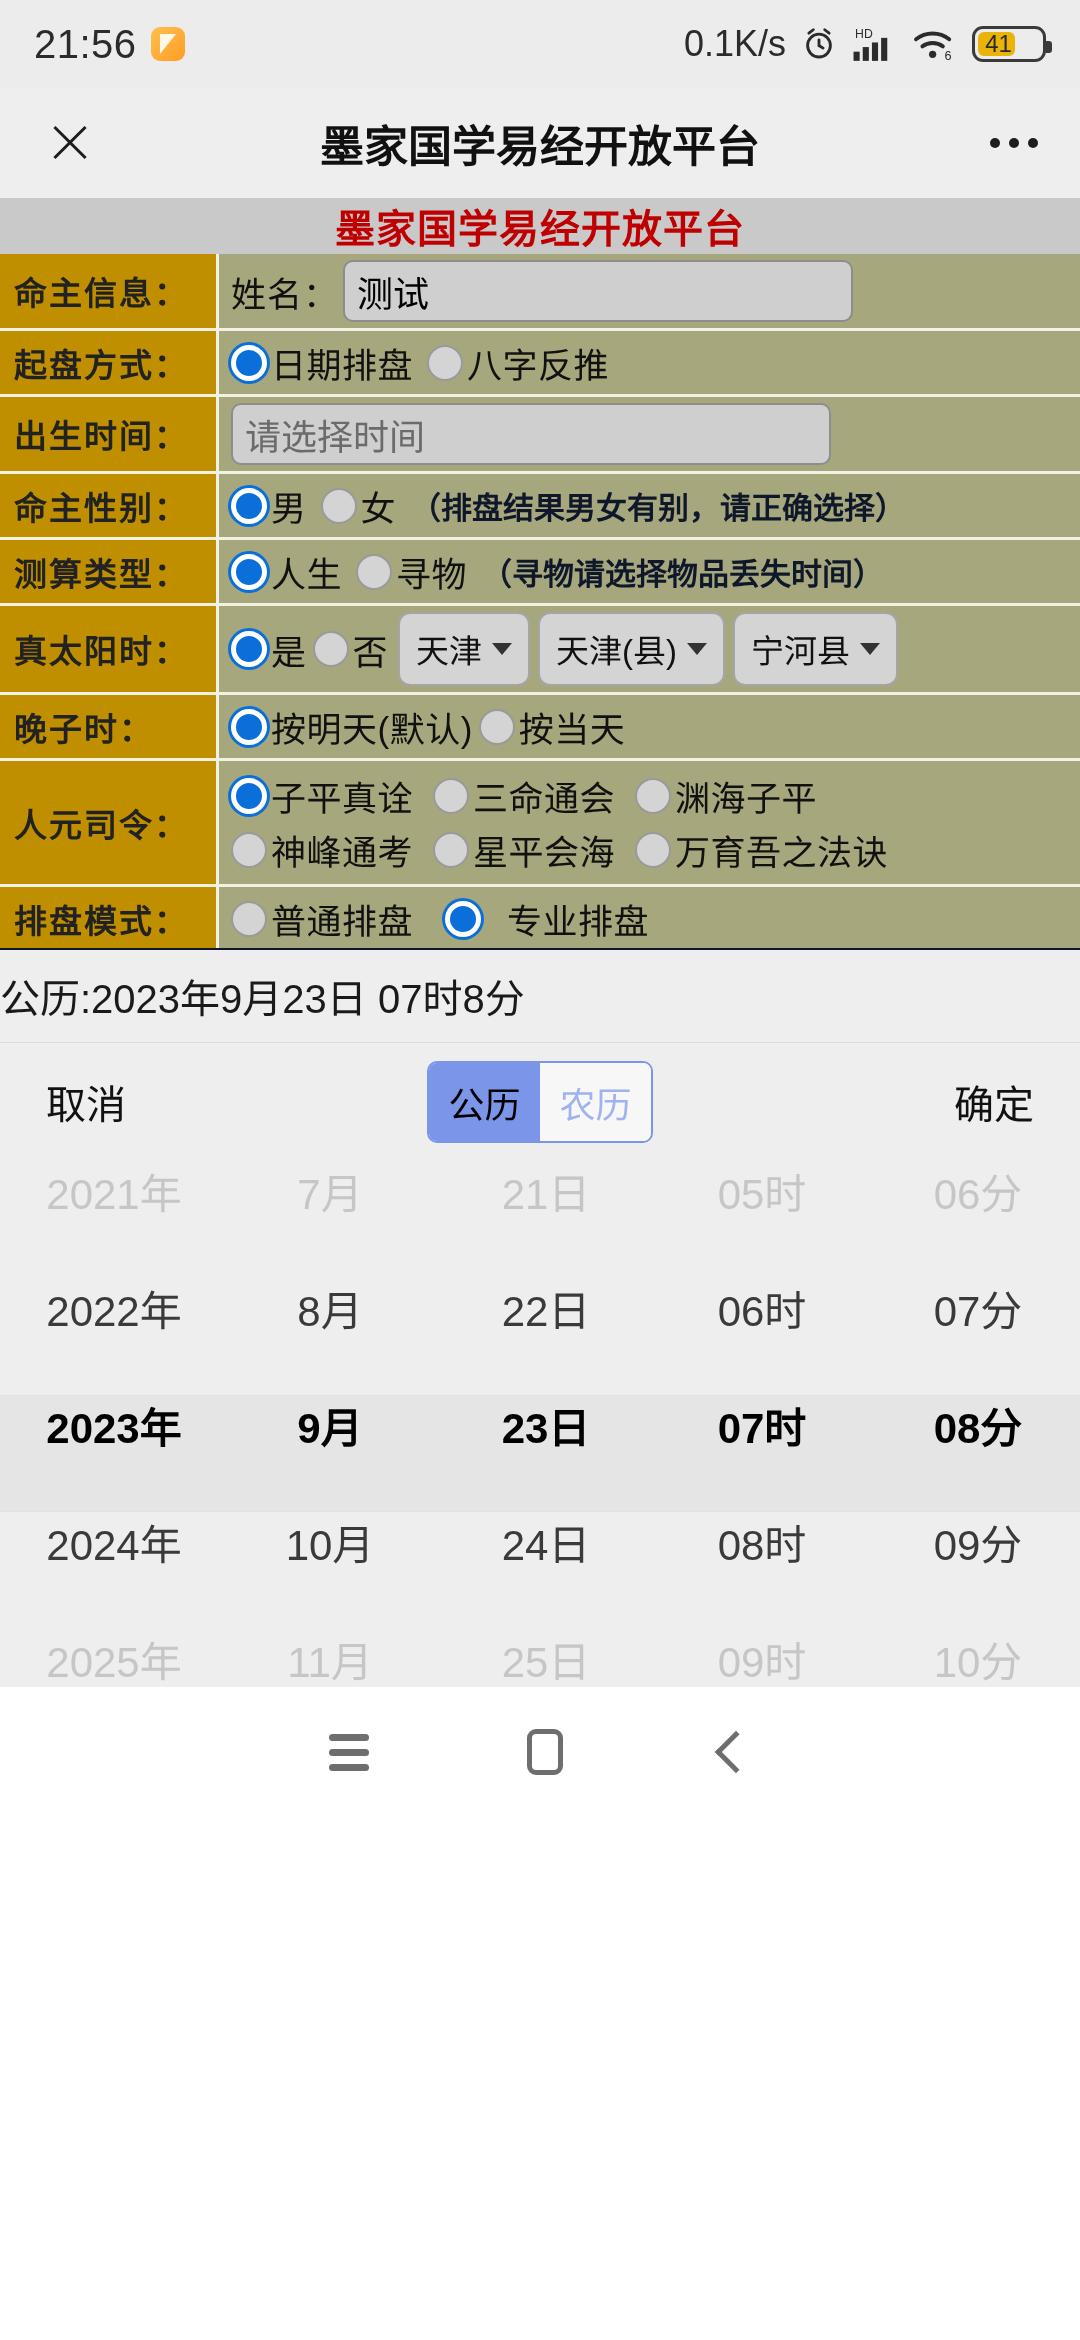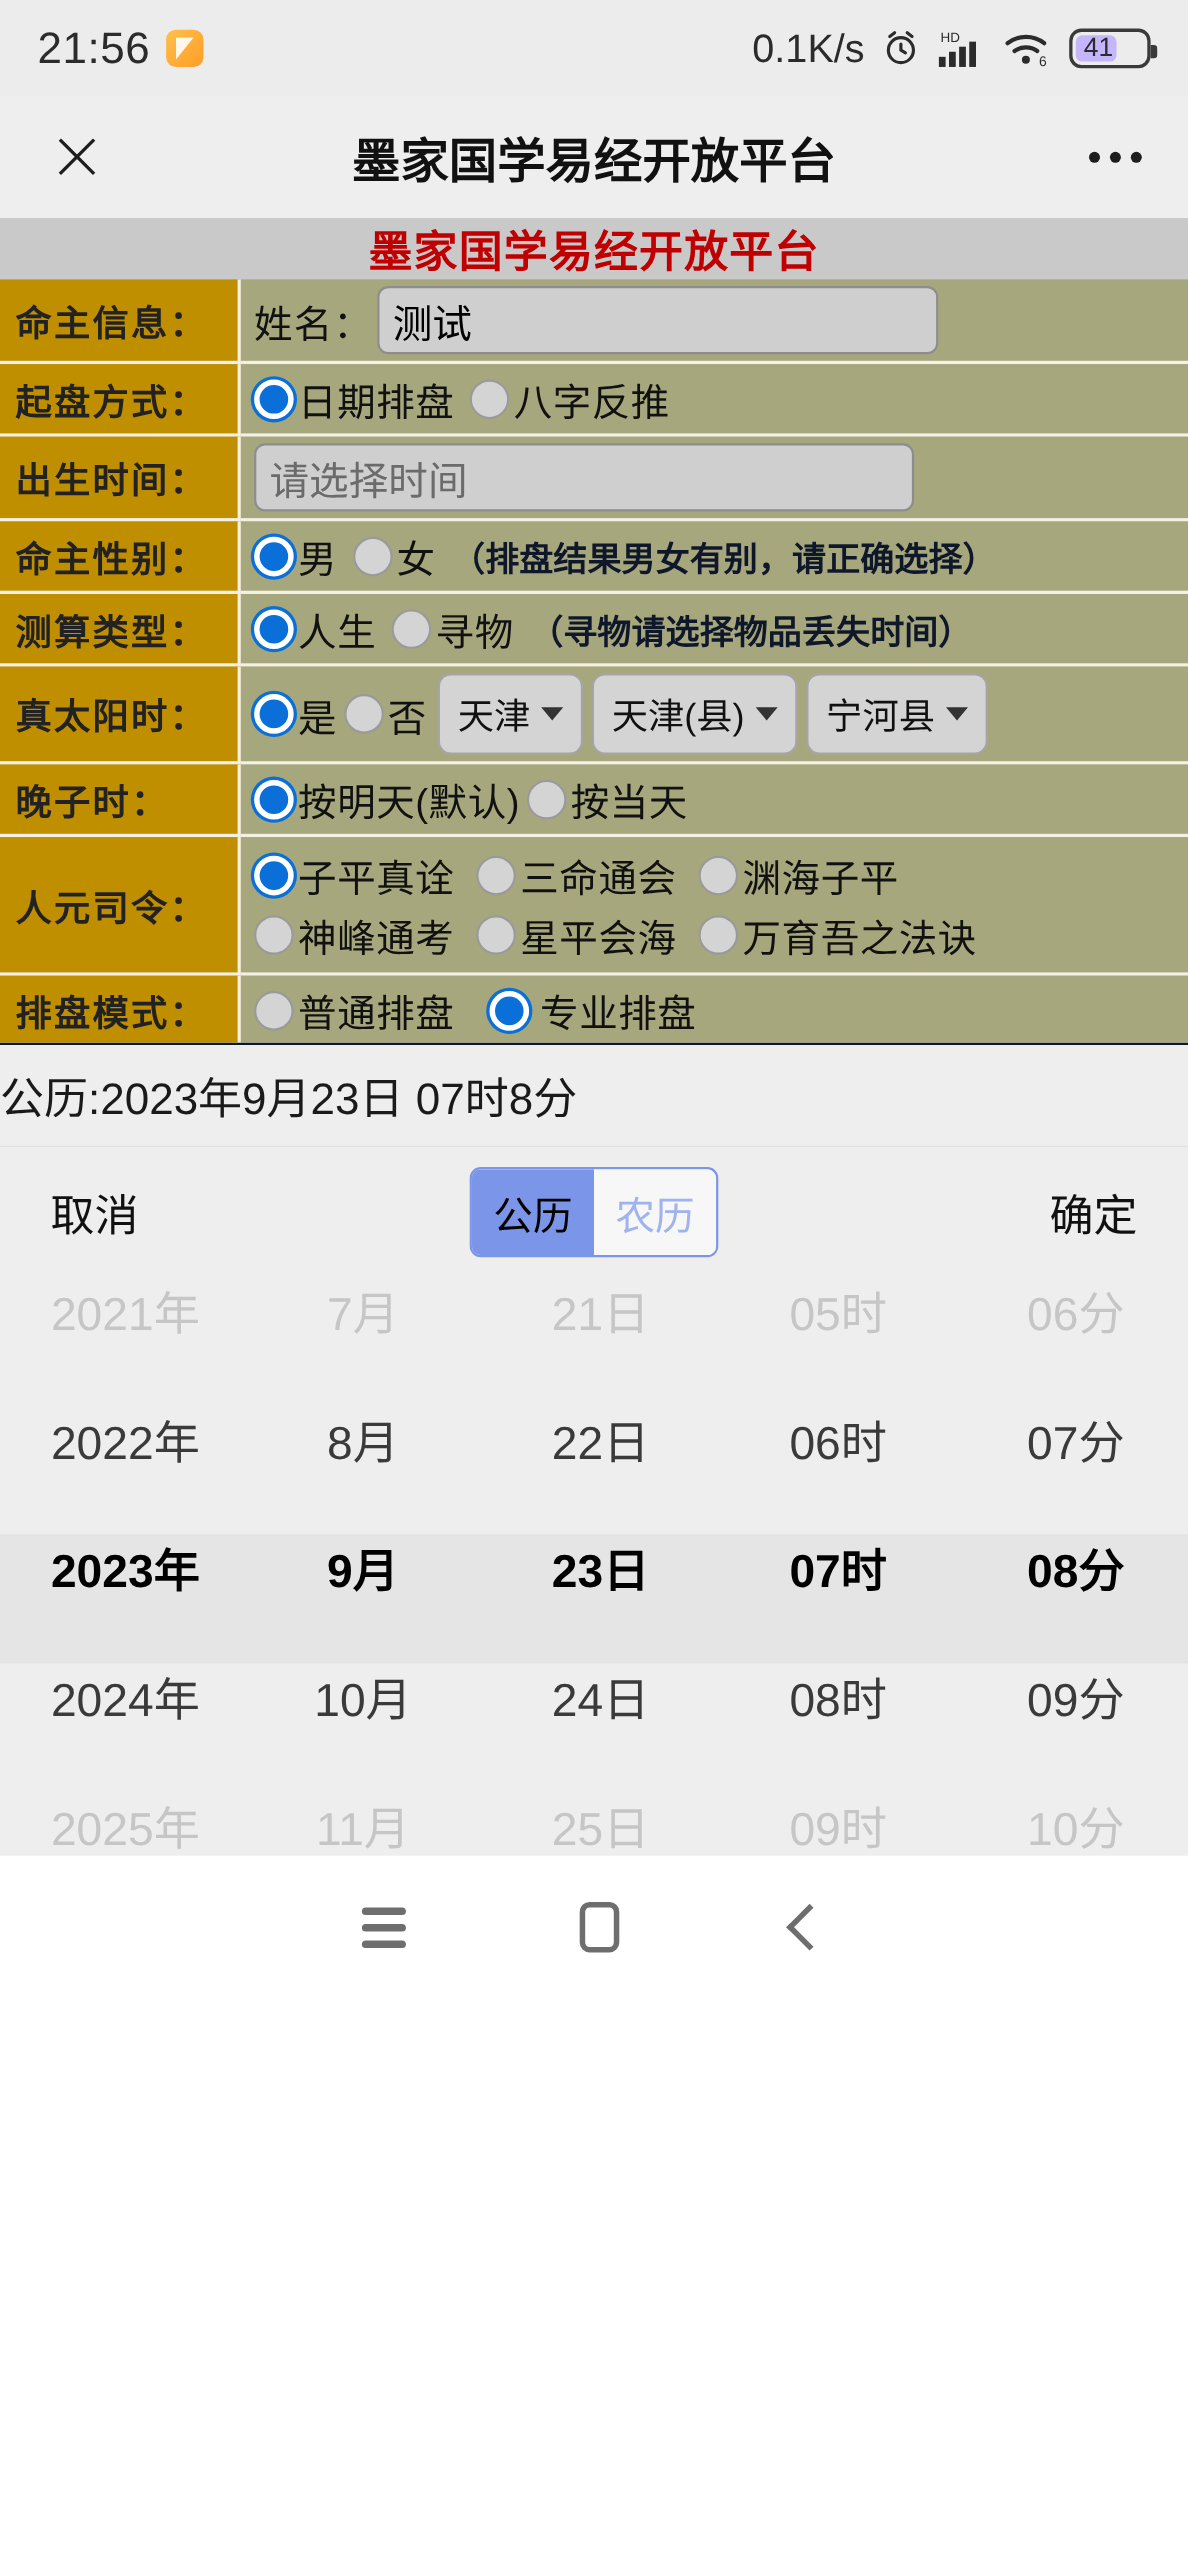--- a/index.html
+++ b/index.html
@@ -32,21 +32,21 @@
   .ic{ display:block; }
   .sb-batt{
     width:74px; height:36px; border:3px solid #3a3a3a; border-radius:11px;
     position:relative; display:flex; align-items:center; padding:3px;
   }
   .sb-batt::after{
     content:""; position:absolute; right:-9px; top:12px;
     width:6px; height:12px; background:#3a3a3a; border-radius:0 3px 3px 0;
   }
   .sb-batt-fill{
-    background:#c4b5fd; height:100%; width:60%; border-radius:6px;
+    background:#eab308; height:100%; width:60%; border-radius:6px;
     display:flex; align-items:center; justify-content:center;
   }
   .sb-batt-num{ font-size:24px; color:#2b2b2b; margin-left:4px; }
 
   
   .titlebar{
     height:110px; background:#efeeee; display:flex; align-items:center;
     padding:0 42px; position:relative;
   }
   .tb-close{ width:56px; height:56px; position:relative; cursor:pointer; flex:none; }
@@ -383,21 +383,21 @@
     <tr>
       <td class="lbl">排盘模式：</td>
       <td class="val">
         <div class="radio-line">
           <span class="rwrap">
             <span class="radio"></span>
             <span class="rtxt" style="margin-right:32px">普通排盘</span>
           </span>
           <span class="rwrap">
             <span class="radio on"></span>
-            <span class="rtxt" style="margin-left:6px">专业排盘</span>
+            <span class="rtxt" style="margin-left:22px">专业排盘</span>
           </span>
         </div>
       </td>
     </tr>
 
   </tbody>
     </table>
 </div>
 
 <div class="date-summary">

